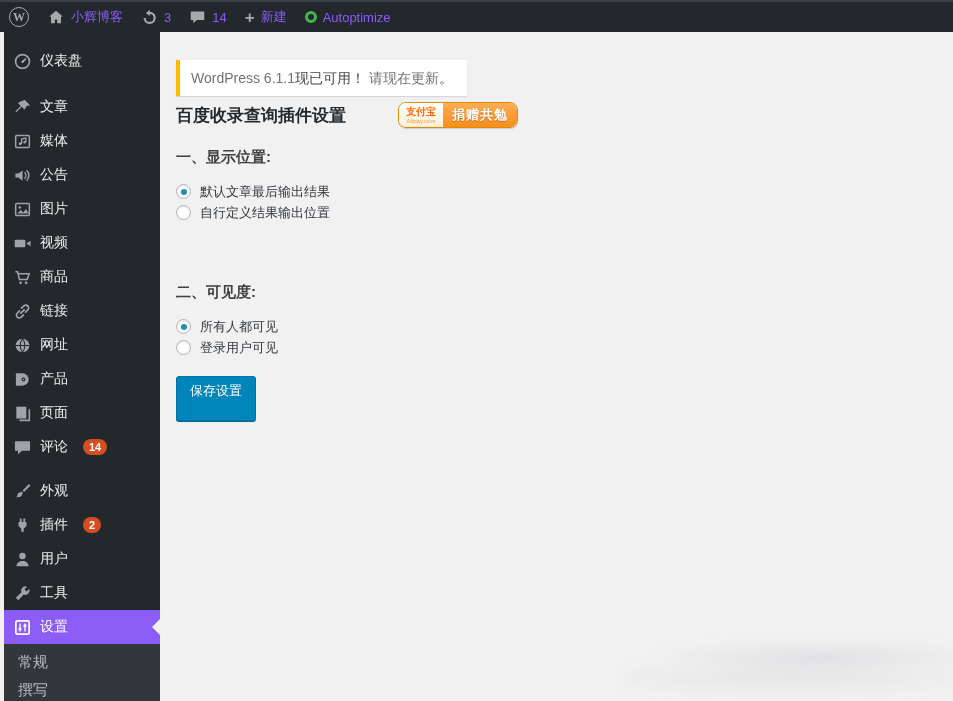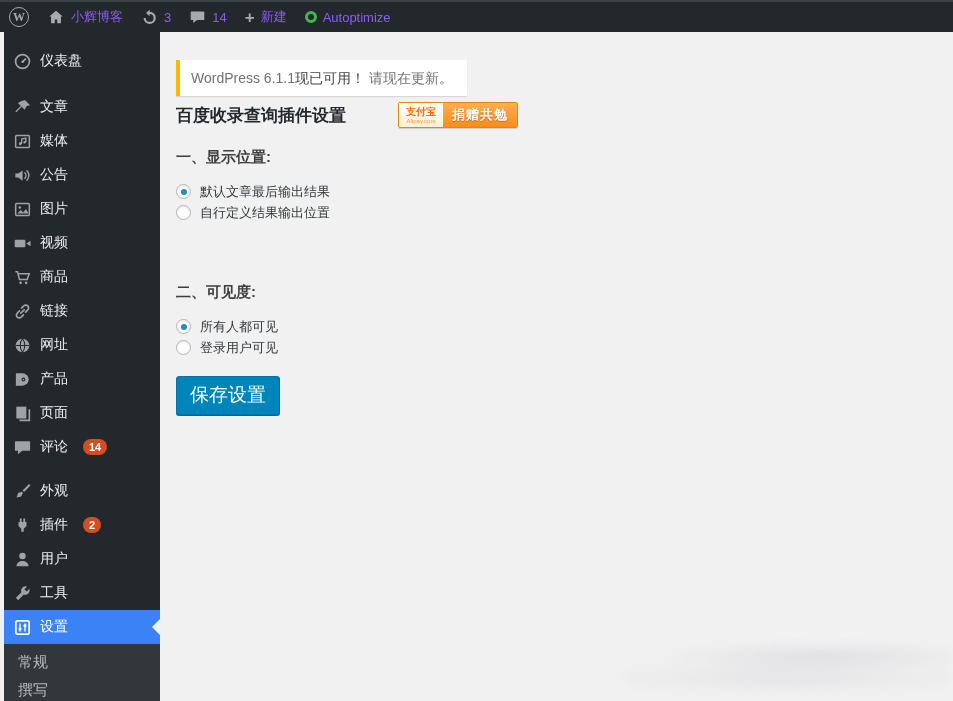--- a/index.html
+++ b/index.html
@@ -25,21 +25,21 @@
   .sidebar{
     position:absolute; top:32px; left:4px; bottom:0; width:156px;
     background:#23282d; padding-top:12px; z-index:20;
   }
   .menu-item{
     position:relative; height:34px; display:flex; align-items:center;
     padding-left:8px; gap:8px; color:#eeeeee; font-size:14px; cursor:pointer;
   }
   .menu-item .mi-icon{ width:20px; height:20px; display:flex; align-items:center; justify-content:center;
     color:rgba(240,245,250,.6); flex:0 0 20px; }
-  .menu-item.active{ background:#3b82f6; color:#ffffff; }
+  .menu-item.active{ background:#8b5cf6; color:#ffffff; }
   .menu-item.active .mi-icon{ color:#ffffff; }
   .menu-item.active::after{
     content:''; position:absolute; right:0; top:50%; margin-top:-8px;
     border:8px solid transparent; border-right-color:#f1f1f1;
   }
   .sep{ height:12px; }
   .sep2{ height:10px; }
   .badge{
     margin-left:7px; background:#d54e21; color:#fff; font-size:11px; font-weight:bold;
     border-radius:10px; padding:1px 6px; line-height:14px; display:inline-block;
@@ -55,21 +55,21 @@
   .notice{
     display:inline-block; background:#ffffff; border-left:4px solid #ffb900;
     box-shadow:0 1px 1px 0 rgba(0,0,0,.1); padding:8px 14px 8px 11px;
     font-size:14px; color:#444; line-height:20px;
   }
   .notice a{ color:#737373; cursor:pointer; }
   .title-row{ margin-top:6px; display:flex; align-items:center; gap:52px; }
   h1.page-title{ font-size:17px; font-weight:bold; color:#23282d; }
   .donate{
     display:flex; align-items:stretch; height:26px; border:1px solid #e08a00;
-    border-radius:2px; overflow:hidden; cursor:pointer;
+    border-radius:8px; overflow:hidden; cursor:pointer;
     box-shadow:0 1px 1px rgba(0,0,0,.15);
   }
   .donate-left{
     background:linear-gradient(#ffffff,#fdeeda); width:44px; display:flex; flex-direction:column;
     align-items:center; justify-content:center; line-height:1;
   }
   .donate-brand{ color:#ff6a00; font-size:10px; font-weight:bold; }
   .donate-sub{ color:#f59a23; font-size:6px; margin-top:1px; }
   .donate-right{
     background:linear-gradient(#fcae54,#f78d1d); color:#ffffff; font-size:13px; font-weight:bold;
@@ -86,21 +86,21 @@
     box-shadow:inset 0 1px 2px rgba(0,0,0,.1); position:relative; flex:0 0 15px;
   }
   .radio.checked::after{
     content:''; position:absolute; left:3.5px; top:3.5px; width:6px; height:6px;
     border-radius:50%; background:#1e8cbe;
   }
   .radio-label{ font-size:13px; color:#32373c; line-height:17px; }
   .save-btn{
     margin-top:18px; display:inline-block; background:#0085ba; color:#fff;
     border:1px solid #0073aa; border-radius:3px; box-shadow:0 1px 0 #006799;
-    font-size:19px; padding:5px 13px 6px; cursor:pointer;
+    font-size:13px; padding:5px 13px 20px; cursor:pointer;
     font-family:"Liberation Sans","DejaVu Sans",sans-serif;
   }
   .smudge{
     position:absolute; right:0; bottom:10px; width:330px; height:52px;
     background:
       radial-gradient(70% 40% at 60% 35%, rgba(186,186,196,.32), rgba(186,186,196,0) 75%),
       radial-gradient(85% 42% at 50% 75%, rgba(196,196,204,.28), rgba(196,196,204,0) 75%);
     filter:blur(5px); pointer-events:none;
   }
 </style>

